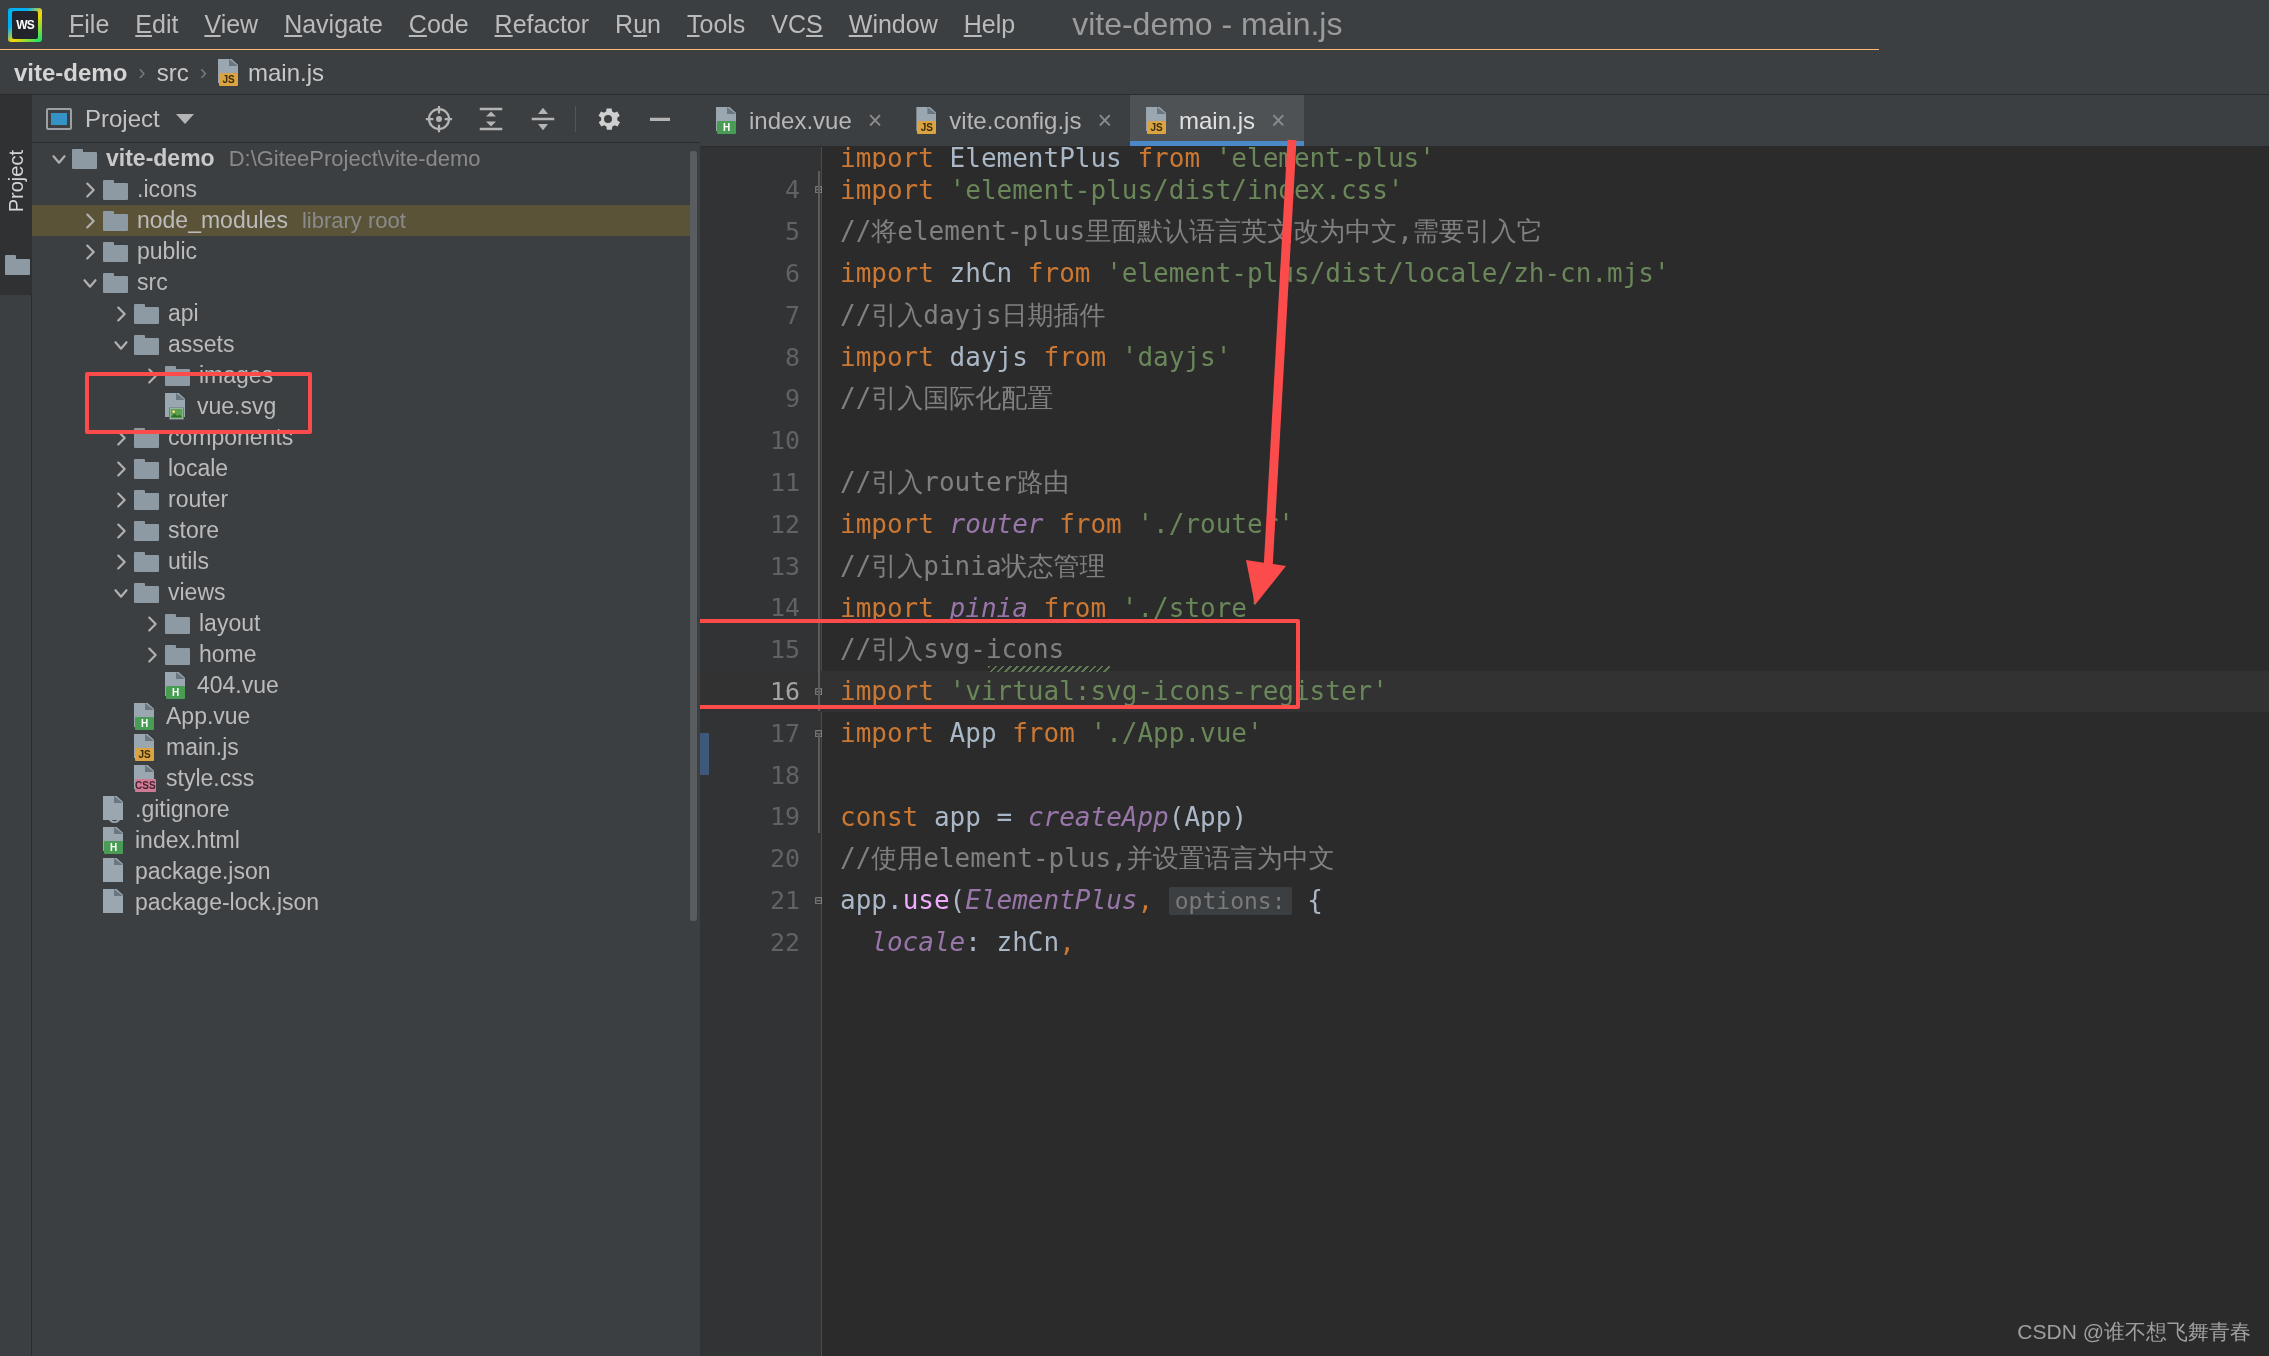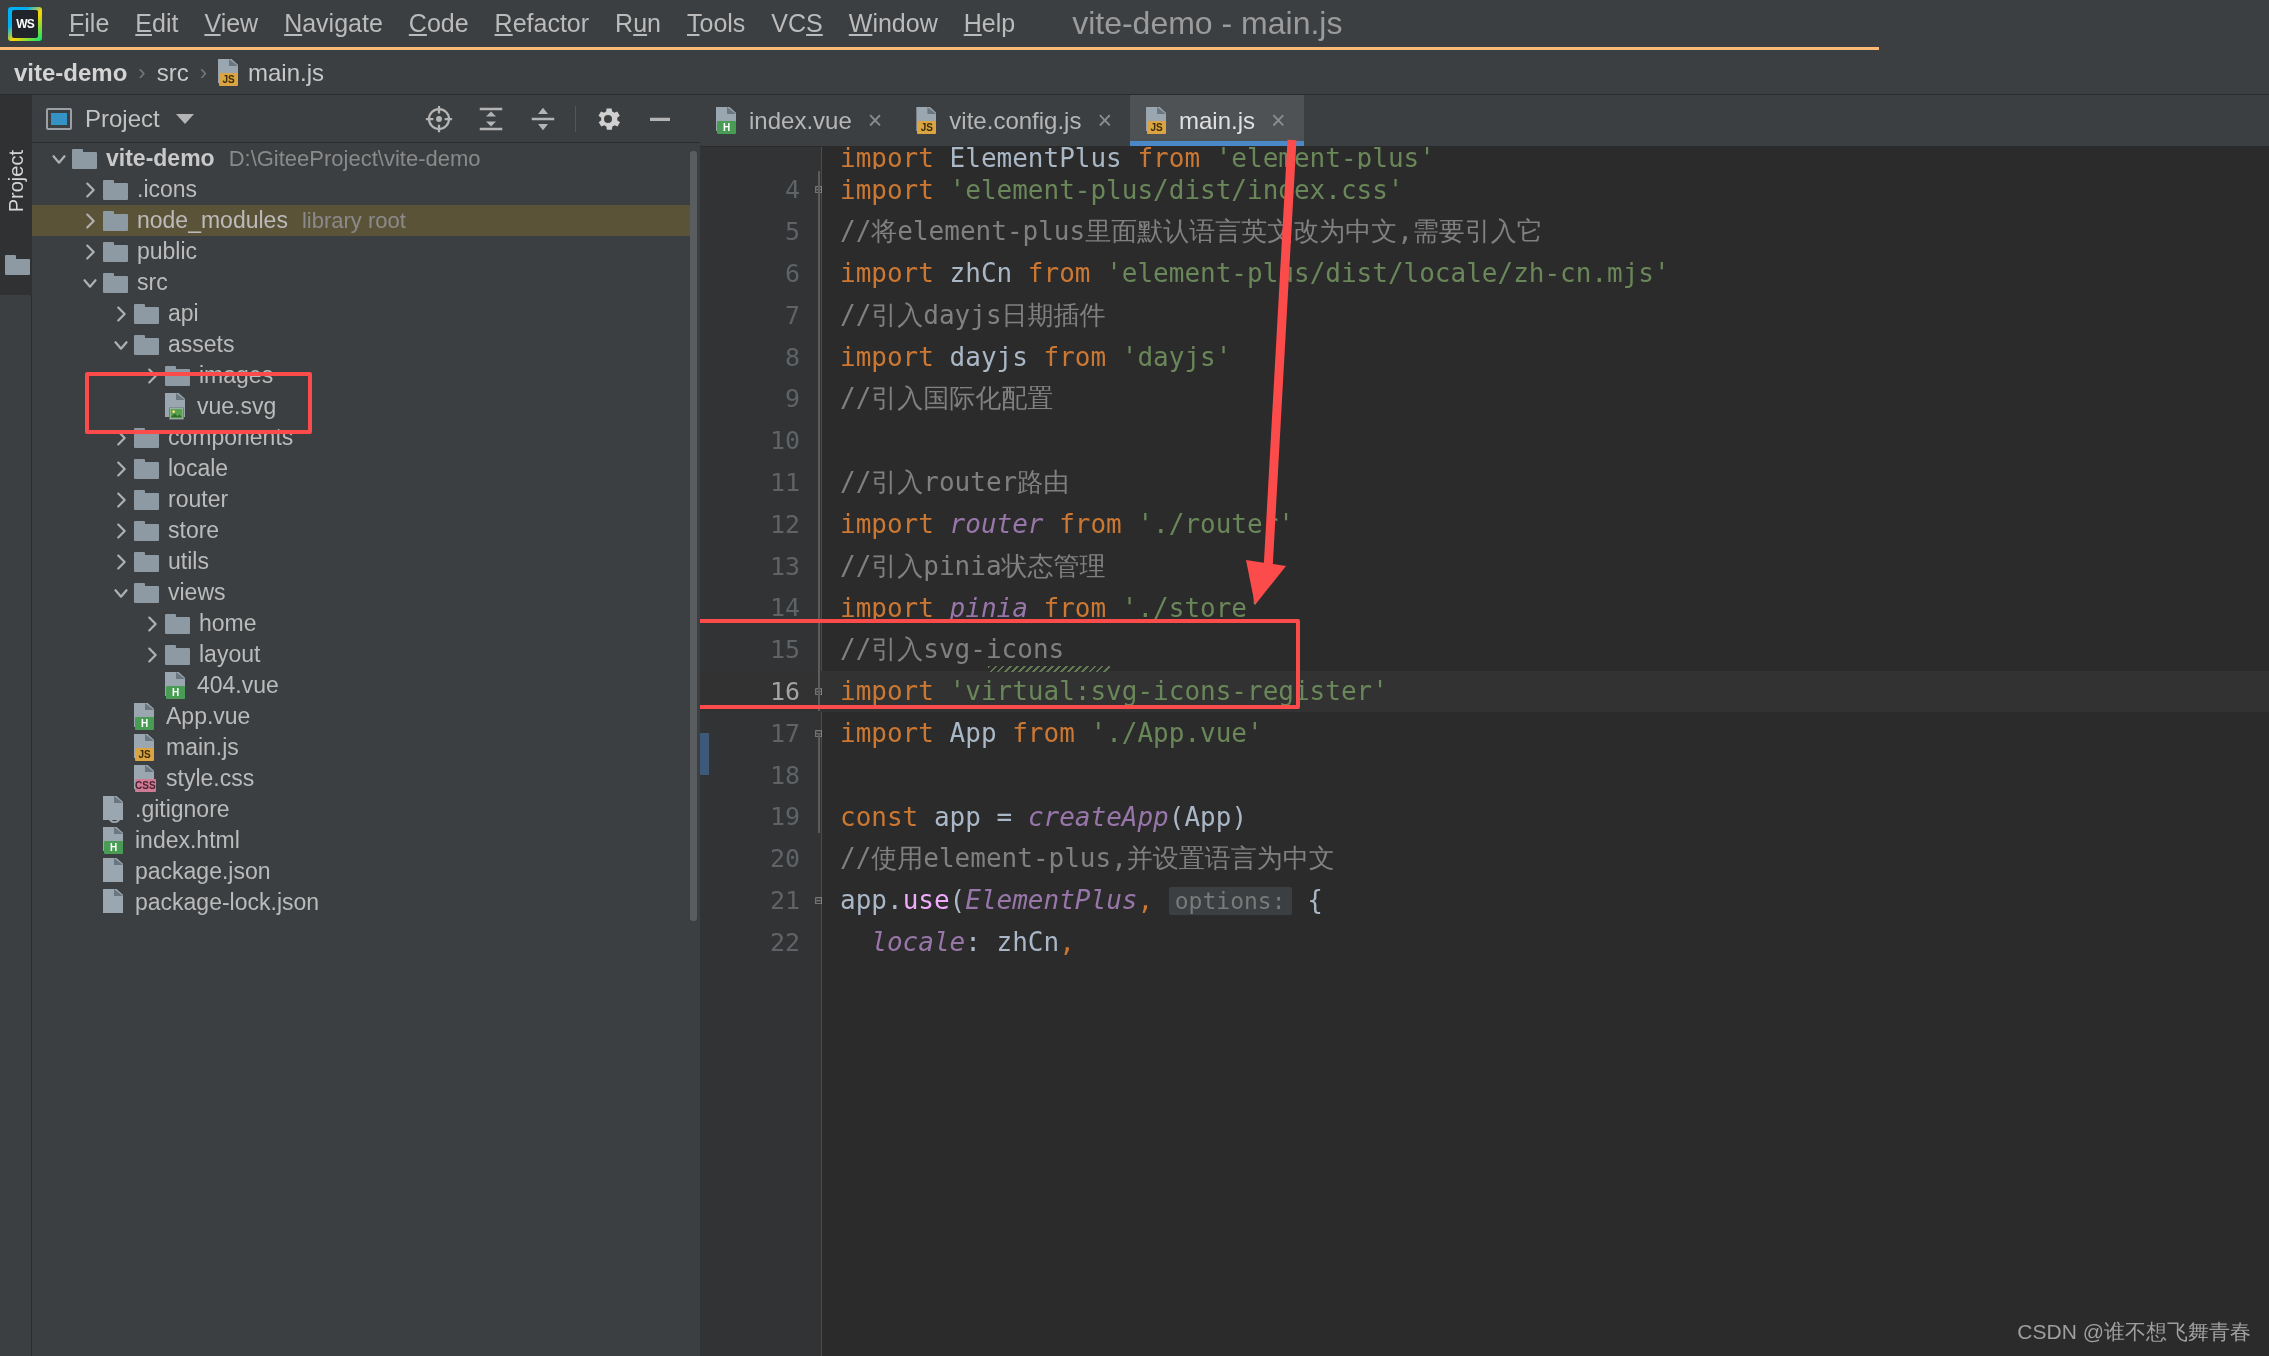--- a/index.html
+++ b/index.html
@@ -9,21 +9,21 @@
     font-family: "Liberation Sans", sans-serif;
     overflow: hidden;
   }
   #root { position: relative; width: 2269px; height: 1356px; background: #3c3f41; }
 
   
   .menubar {
     position: absolute; left: 0; top: 0; width: 1879px; height: 50px;
     background: #3c3f41;
     display: flex; align-items: center;
-    border-bottom: 3px solid #fdba74;
+    border-bottom: 1px solid #fdba74;
   }
   .ws-logo {
     width: 38px; height: 38px; margin-left: 6px; margin-right: 12px;
     position: relative; flex: 0 0 auto;
   }
   .ws-logo .sq {
     position: absolute; inset: 2px;
     background: linear-gradient(135deg,#00b0f0 0%,#00b0f0 30%,#ffd500 55%,#00e676 100%);
     border-radius: 3px;
   }
@@ -522,34 +522,34 @@
           <span class="spacer" style="width:107px"></span>
           <span class="chev">
             <svg width="22" height="22" viewBox="0 0 24 24">
               <path d="M9 5l7 7-7 7" fill="none" stroke="#b0b0b0" stroke-width="2.4" stroke-linecap="round" stroke-linejoin="round"></path>
             </svg>
           </span>
           <span class="folder">
             <span class="tab"></span>
             <span class="body"></span>
           </span>
+          <span class="lbl">layout</span>
+        </div>
+        <div class="trow">
+          <span class="spacer" style="width:107px"></span>
+          <span class="chev">
+            <svg width="22" height="22" viewBox="0 0 24 24">
+              <path d="M9 5l7 7-7 7" fill="none" stroke="#b0b0b0" stroke-width="2.4" stroke-linecap="round" stroke-linejoin="round"></path>
+            </svg>
+          </span>
+          <span class="folder">
+            <span class="tab"></span>
+            <span class="body"></span>
+          </span>
           <span class="lbl">home</span>
-        </div>
-        <div class="trow">
-          <span class="spacer" style="width:107px"></span>
-          <span class="chev">
-            <svg width="22" height="22" viewBox="0 0 24 24">
-              <path d="M9 5l7 7-7 7" fill="none" stroke="#b0b0b0" stroke-width="2.4" stroke-linecap="round" stroke-linejoin="round"></path>
-            </svg>
-          </span>
-          <span class="folder">
-            <span class="tab"></span>
-            <span class="body"></span>
-          </span>
-          <span class="lbl">layout</span>
         </div>
         <div class="trow">
           <span class="spacer" style="width:107px"></span>
           <span class="chev"></span>
           <span class="ficon">
             <span class="page"></span>
             <span class="fold"></span>
             <span class="badge html">H</span>
           </span>
           <span class="lbl">404.vue</span>

